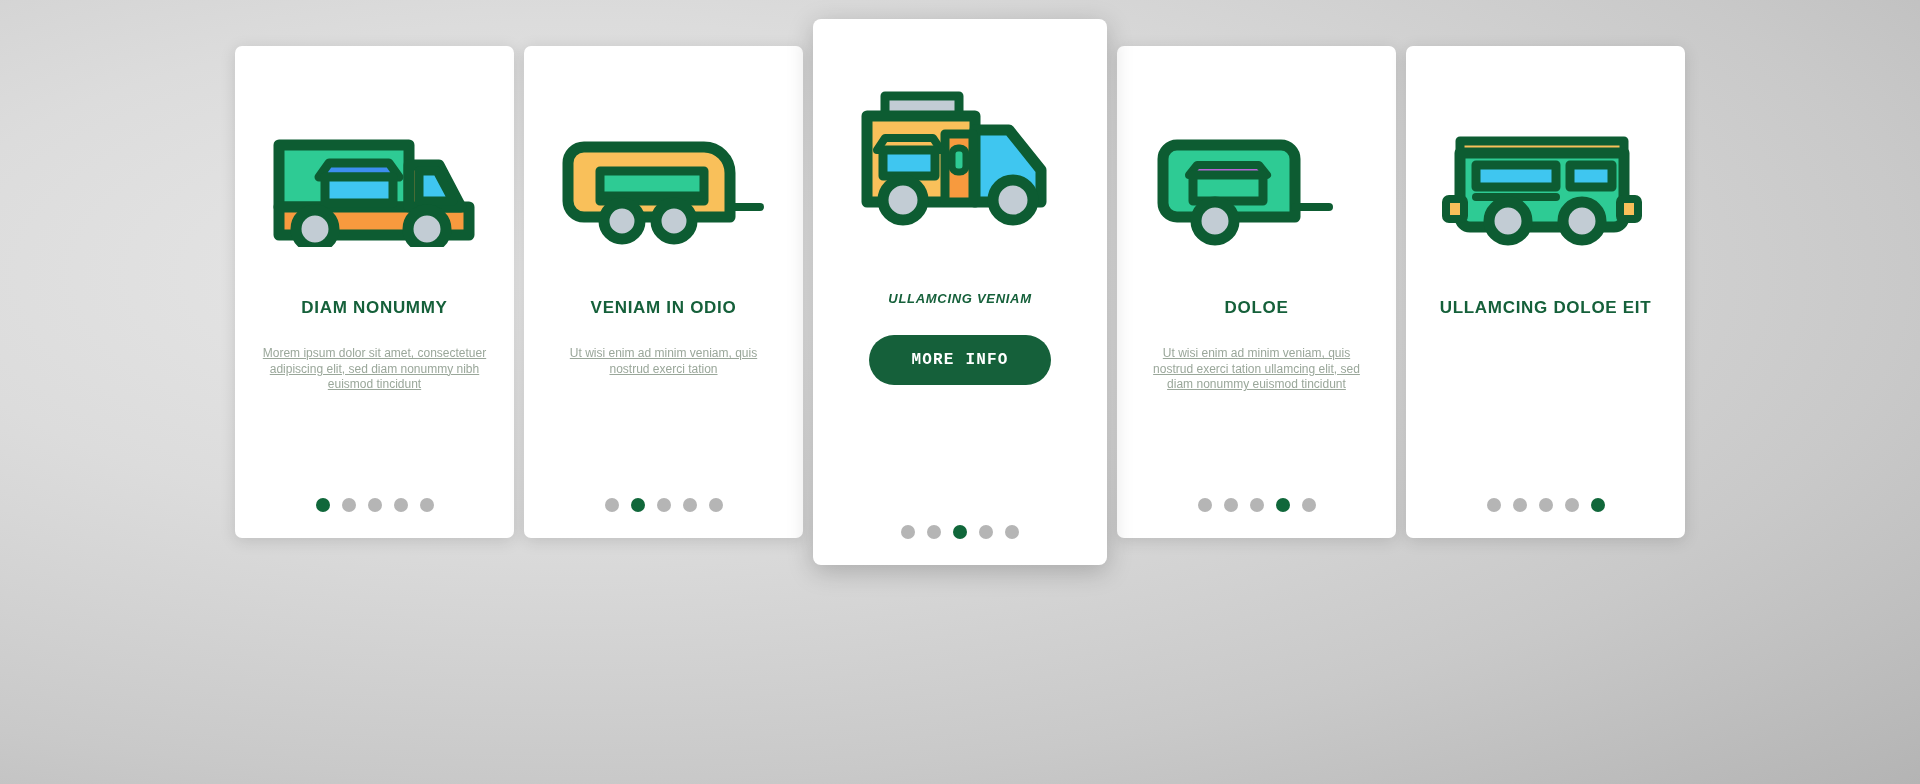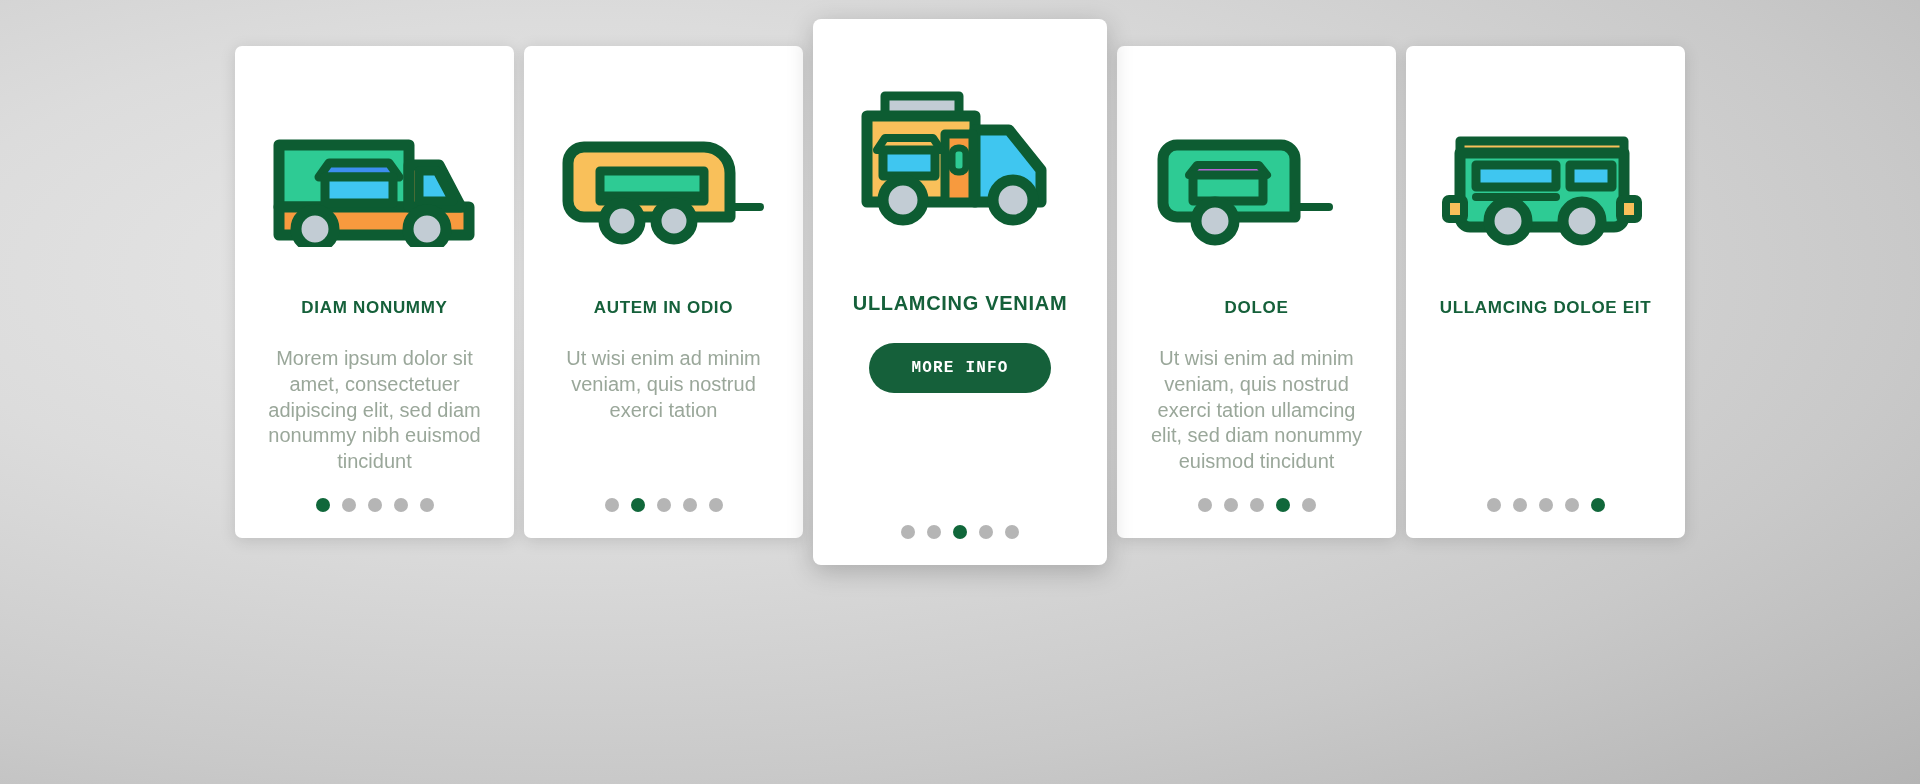--- a/index.html
+++ b/index.html
@@ -72,31 +72,33 @@
     font-weight: bold;
     letter-spacing: 0.7px;
     color: #15603a;
     text-align: center;
     line-height: 1.2;
     padding: 0 14px;
     box-sizing: border-box;
     margin: 0;
   }
   .card.featured .title {
-    font-size: 20px;
+    font-size: 13px;
+    font-style: italic;
   }
 
   .body-text {
-    font-size: 20px;
+    font-size: 12px;
     color: #9aa79a;
     text-align: center;
     line-height: 1.28;
     padding: 0 26px;
     box-sizing: border-box;
     margin-top: 28px;
+    text-decoration: underline;
   }
   .card.featured .body-text {
     margin-top: 26px;
     padding: 0 30px;
   }
 
   .more-info-btn {
     margin-top: 28px;
     background: #15603a;
     color: #ffffff;
@@ -169,21 +171,21 @@
           <g stroke="#0d5c32" stroke-width="11" stroke-linejoin="round" stroke-linecap="round" fill="none">
             <path d="M28 50 h120 a26 26 0 0 1 26 26 v44 H28 a16 16 0 0 1 -16 -16 V66 a16 16 0 0 1 16 -16 Z" fill="#f9c05a"></path>
             <path d="M44 74 h104 v30 H44 Z" fill="#2ecb94" stroke-width="9"></path>
             <path d="M46 98 h100" stroke="#0d5c32" stroke-width="7"></path>
             <path d="M174 110 h30" stroke-width="8"></path>
             <circle cx="66" cy="124" r="18" fill="#c2ccd4"></circle>
             <circle cx="118" cy="124" r="18" fill="#c2ccd4"></circle>
           </g>
         </svg>
       </div>
-      <h2 class="title">AUTEM IN ODIO</h2>
+      <h2 class="title">VENIAM IN ODIO</h2>
       <p class="body-text">Ut wisi enim ad minim veniam, quis nostrud exerci tation</p>
       <div class="dots">
         <span class="dot"></span>
         <span class="dot active"></span>
         <span class="dot"></span>
         <span class="dot"></span>
         <span class="dot"></span>
       </div>
     </div>
 

